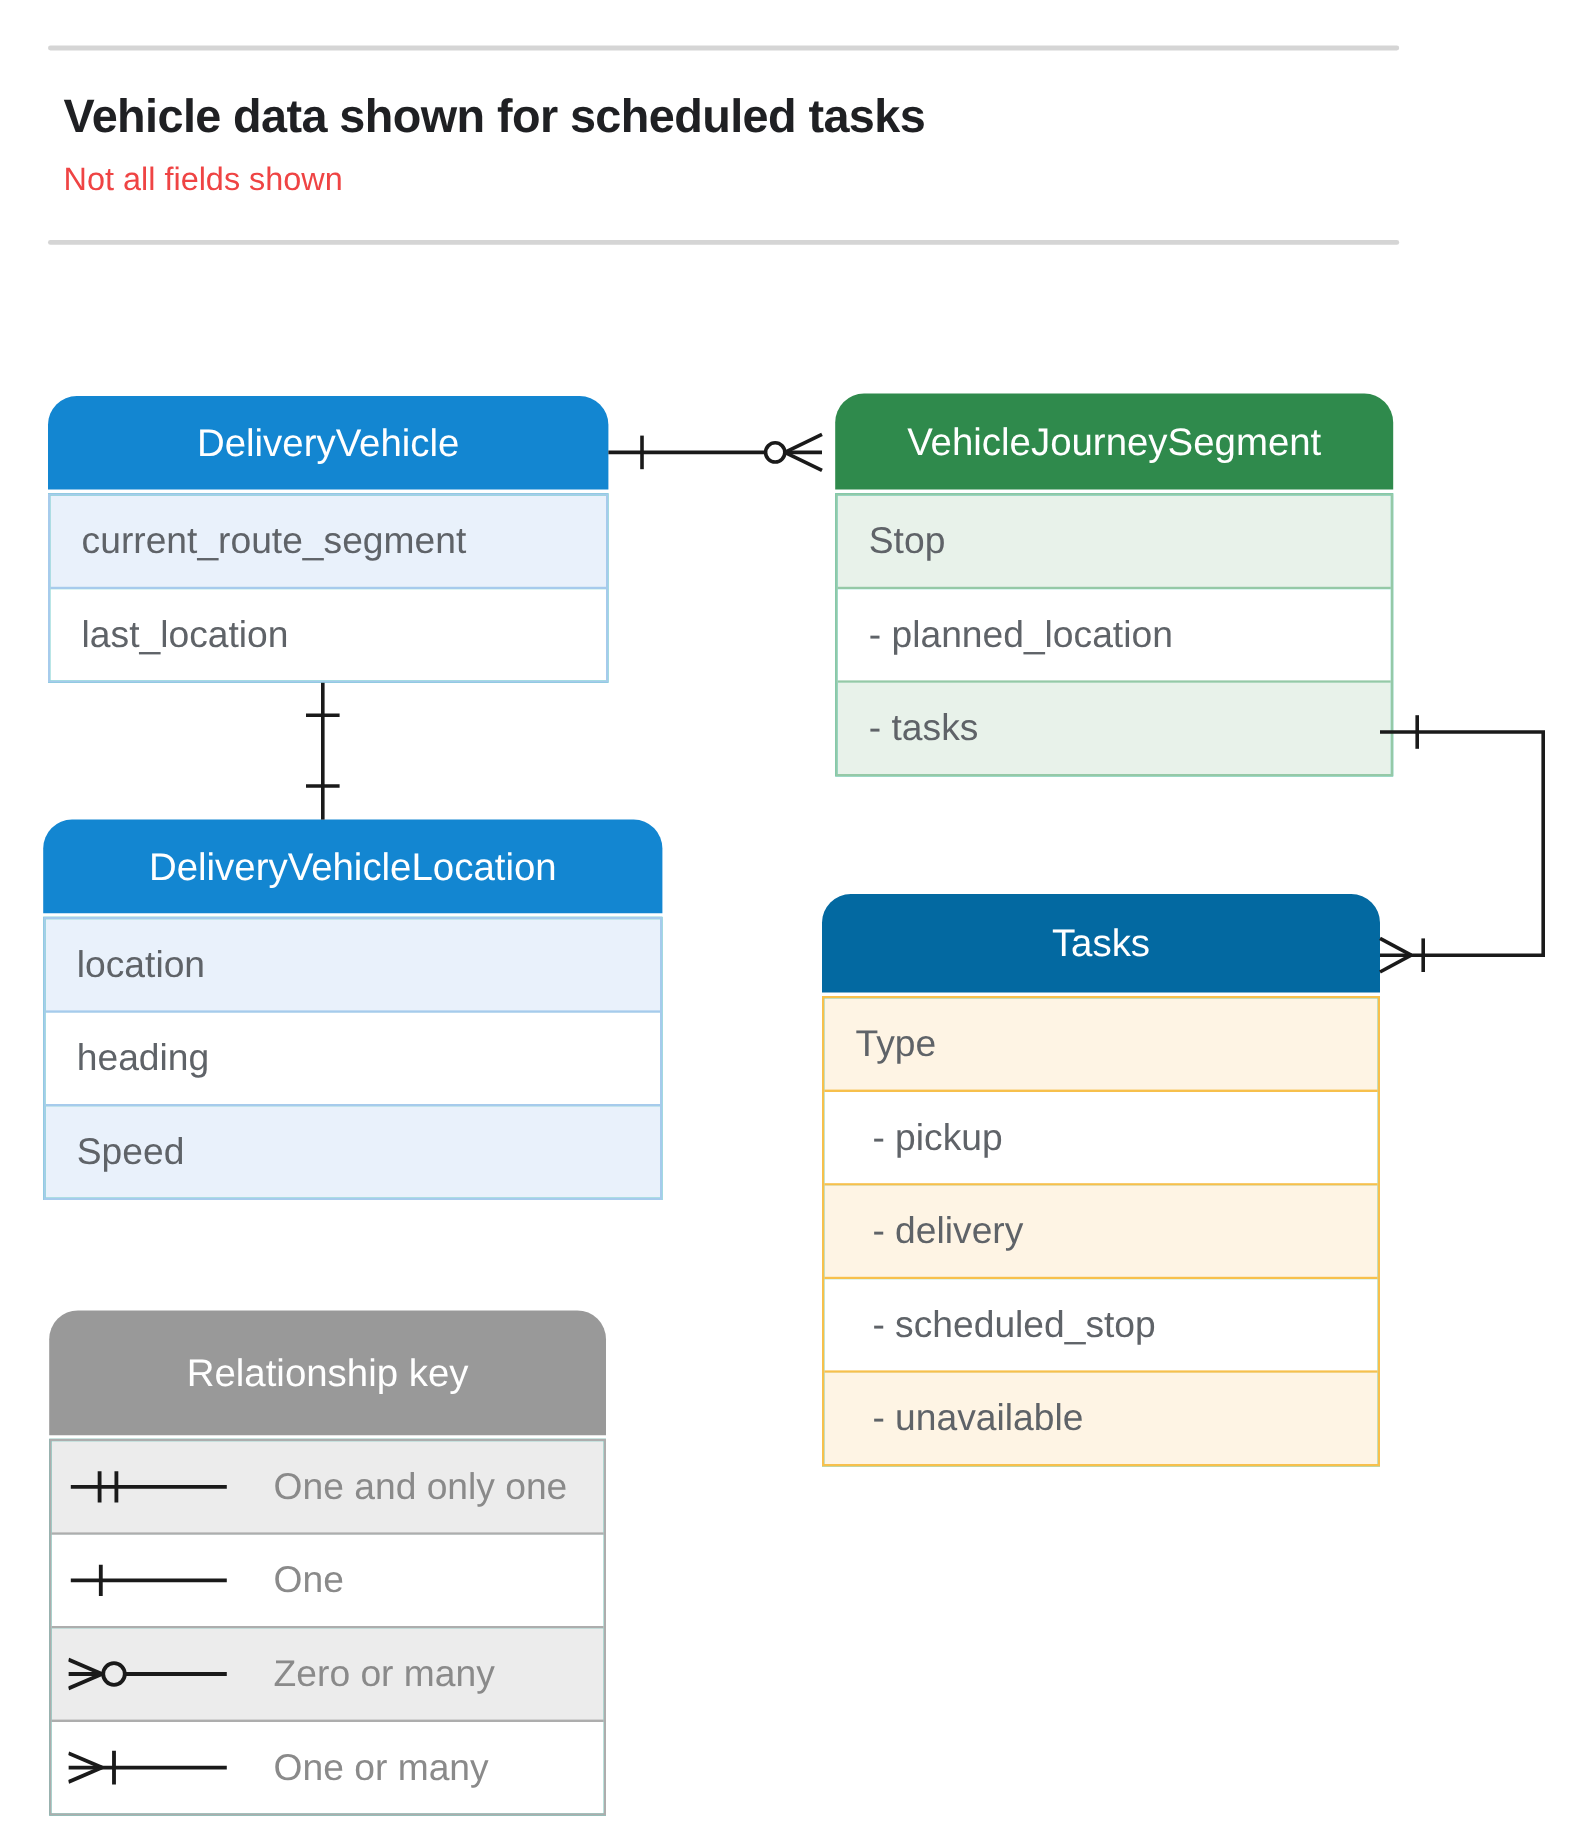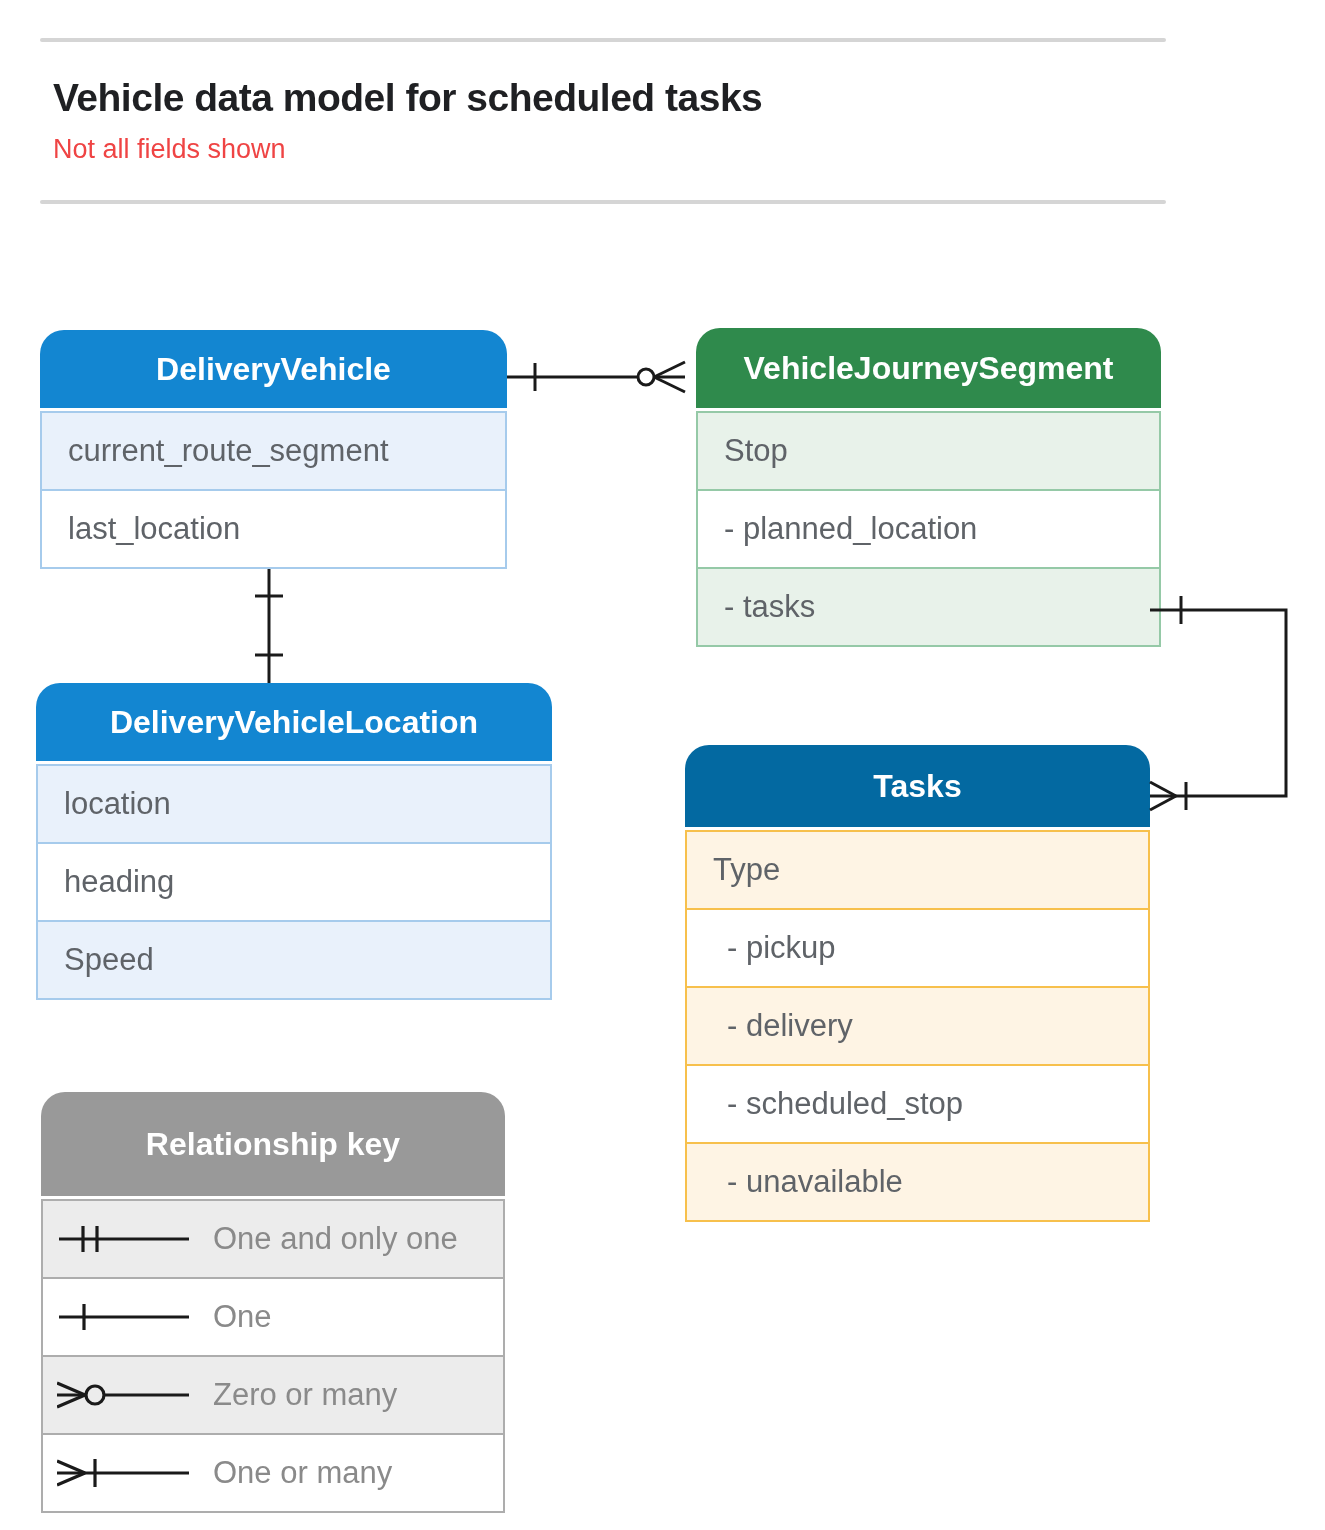--- a/index.html
+++ b/index.html
@@ -5,21 +5,21 @@
   html,body{margin:0;padding:0;background:#ffffff;}
   body{font-family:"Liberation Sans", sans-serif; -webkit-font-smoothing:antialiased;}
   #canvas{position:relative;width:1325px;height:1530px;background:#ffffff;overflow:hidden;}
 
   .hrule{position:absolute;left:40px;width:1126px;height:4px;background:#d5d5d5;border-radius:2px;}
   #page-title{position:absolute;left:53px;top:76px;font-size:39px;font-weight:bold;color:#1f2023;letter-spacing:-0.5px;}
   #page-subtitle{position:absolute;left:53px;top:134px;font-size:27px;color:#ef4444;}
 
   .entity{position:absolute;}
   .entity-header{display:flex;align-items:center;justify-content:center;
-    border-radius:24px 24px 0 0;color:#ffffff;font-size:32px;font-weight:bold;}
+    border-radius:24px 24px 0 0;color:#ffffff;font-size:32px;font-weight:normal;}
   .entity-body{margin-top:3px;border-style:solid;border-width:2px;background:#14b8a6;}
   .entity-row{height:76px;display:flex;align-items:center;padding-left:26px;
     font-size:31px;color:#5f6368;border-bottom-style:solid;border-bottom-width:2px;}
   .entity-row:last-child{border-bottom:none;}
 
   
   .blue .entity-header{background:#1386d1;}
   .blue .entity-body{border-color:#a6cbec;}
   .blue .entity-row{border-bottom-color:#a6cbec;background:#ffffff;}
   .blue .entity-row:nth-child(odd){background:#e9f1fb;}
@@ -34,35 +34,35 @@
   .orange .entity-header{background:#0369a1;}
   .orange .entity-body{border-color:#f7c04c;}
   .orange .entity-row{border-bottom-color:#f7c04c;background:#ffffff;}
   .orange .entity-row:nth-child(odd){background:#fef4e4;}
 
   
   .gray .entity-header{background:#999999;}
   .gray .entity-body{border-color:#adadad;}
   .gray .entity-row{border-bottom-color:#adadad;background:#ffffff;padding-left:14px;}
   .gray .entity-row:nth-child(odd){background:#ececec;}
-  .key-label{font-size:31px;color:#8a8a8a;margin-left:6px;}
+  .key-label{font-size:31px;color:#8a8a8a;margin-left:21px;}
   .key-symbol{flex:0 0 auto;}
   .key-symbol line, .key-symbol circle{stroke:#1a1a1a;stroke-width:3.2;}
 
   #connectors{position:absolute;left:0;top:0;pointer-events:none;}
   #connectors line, #connectors polyline{stroke:#1a1a1a;stroke-width:3;fill:none;}
   #connectors circle{stroke:#1a1a1a;stroke-width:3;fill:#ffffff;}
 </style>
 </head>
 <body>
 
 <div id="canvas">
 
   <div class="hrule" style="top:38px;"></div>
-  <div id="page-title">Vehicle data model for scheduled tasks</div>
+  <div id="page-title">Vehicle data shown for scheduled tasks</div>
   <div id="page-subtitle">Not all fields shown</div>
   <div class="hrule" style="top:200px;"></div>
 
   <div class="entity blue" style="left:40px;top:330px;width:467px;">
     <div class="entity-header" style="height:78px;">DeliveryVehicle</div>
     <div class="entity-body">
       <div class="entity-row">current_route_segment</div>
       <div class="entity-row">last_location</div>
     </div>
   </div>

